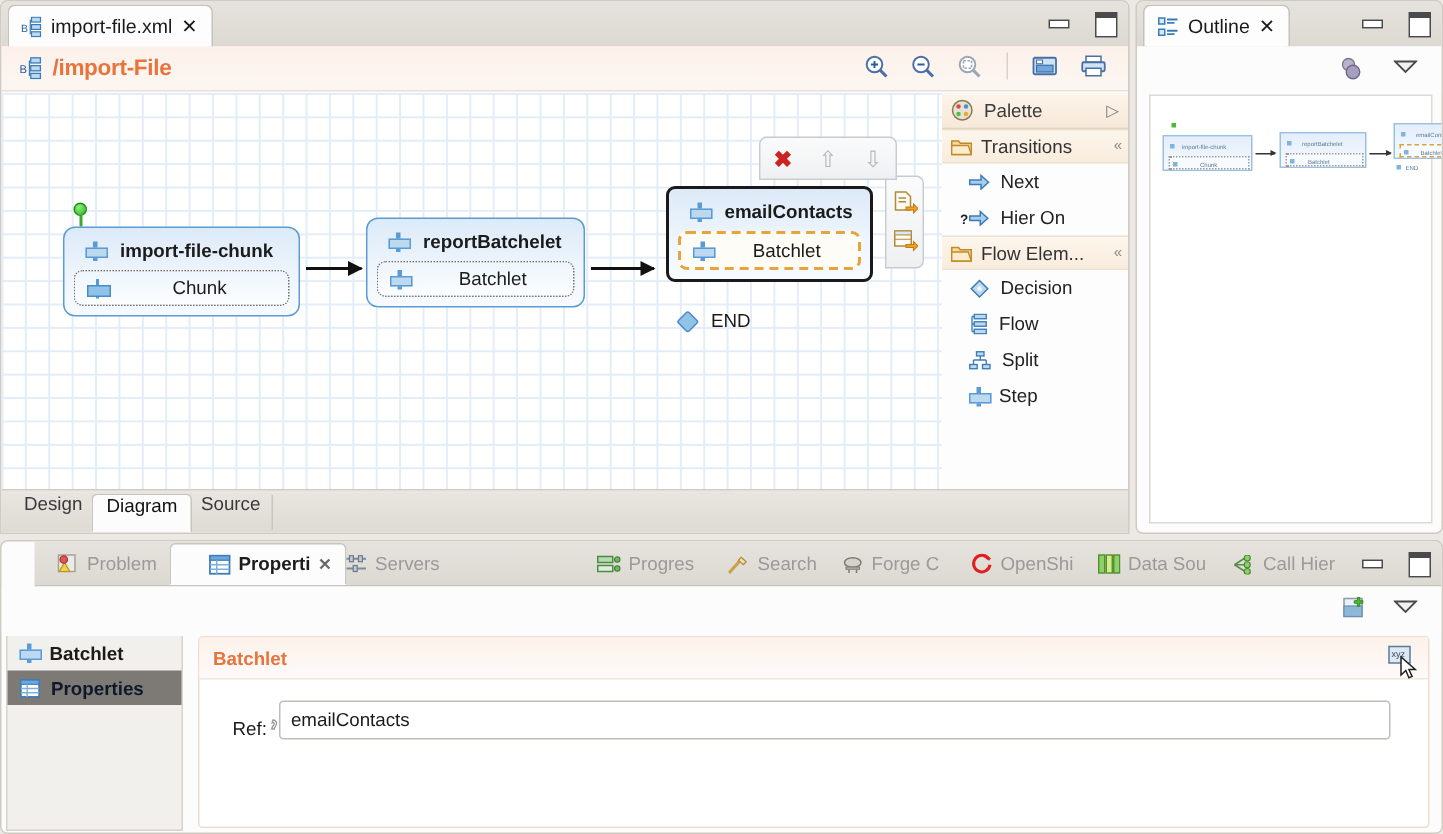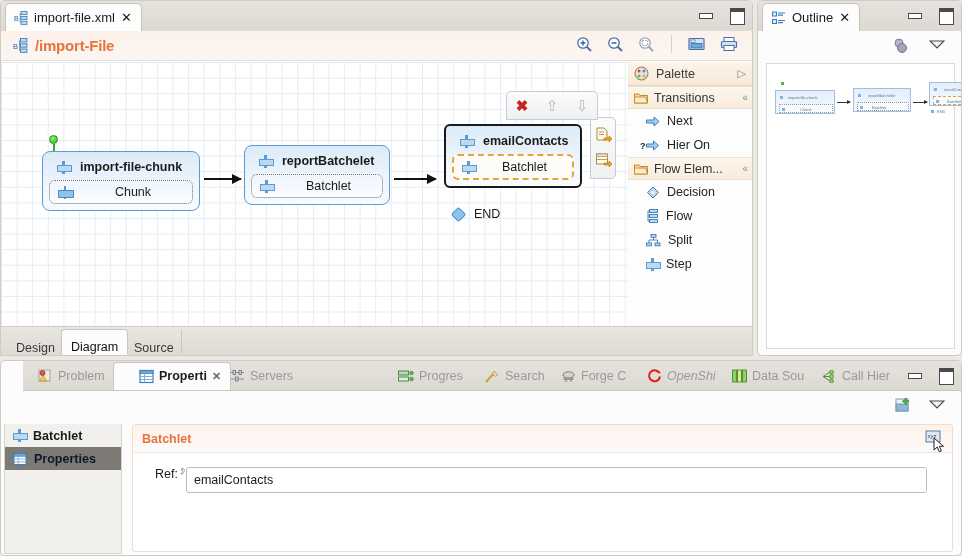--- a/index.html
+++ b/index.html
@@ -180,21 +180,21 @@
     height: 24px; padding-left: 18px; font-size: 12.5px; color: #222;
   }
 
   
   #editor-bottom-tabs {
     position: absolute; left: 0; bottom: 0; width: 753px; height: 29px;
     background: linear-gradient(#e9e6e1,#dedad4);
     border-top: 1px solid #cfcac2;
   }
   .btab {
-    position: absolute; top: 2px; height: 26px; display:flex; align-items:flex-end;
+    position: absolute; top: 2px; height: 26px; display:flex; align-items:flex-start;
     padding: 0 9px; font-size: 12.5px; color: #3a3a3a;
   }
   .btab.active { background:#fcfcfc; border:1px solid #c9c4bc; border-bottom-color:#fcfcfc;
                  border-radius:4px 4px 0 0; color:#111; font-weight:normal; }
 
   
   #outline { left: 757px; top: 0; width: 205px; height: 356px; background:#fcfcfc;
              border:1px solid #cfcac2; border-radius:5px; overflow:hidden; }
   #outline-tabstrip { height: 30px; background: linear-gradient(#e6e3de,#dcd8d2); position:relative; }
   #outline-tab {
@@ -237,21 +237,21 @@
   #props-form {
     position:absolute; left:131px; top:63px; right:8px; height:128px;
     background:#fff; border:1px solid #f0dcd0; border-radius:3px;
   }
   #props-form-header {
     height:28px; background:linear-gradient(#fdf2ea,#fdfafa);
     border-bottom:1px solid #f5e6dc; display:flex; align-items:center; padding-left:9px;
     position:relative;
   }
   #props-form-title { color:#e8743b; font-weight:bold; font-size:12.5px; }
-  #props-row { display:flex; align-items:flex-start; gap:0; padding:14px 0 0 22px; }
+  #props-row { display:flex; align-items:flex-end; gap:0; padding:14px 0 0 22px; }
   #props-label { font-size:12.5px; color:#1b1b1b; }
   #props-input {
     width:741px; height:26px; border:1px solid #bfbdba; border-radius:3px;
     background:#fff; font-family:"Liberation Sans", sans-serif; font-size:12.5px;
     color:#1b1b1b; padding:0 7px;
   }
 
   
   svg { display:block; }
 </style>
@@ -664,21 +664,21 @@
           <svg width="15" height="14" viewBox="0 0 15 14">
             <ellipse cx="7.5" cy="6" rx="5.5" ry="3.2" fill="#d5d3cd" stroke="#7d7a72" stroke-width="1"></ellipse>
             <path d="M3 9 h9 v1.5 h-9 z" fill="#b8b5ad" stroke="#7d7a72" stroke-width="0.7"></path>
             <line x1="5" y1="11" x2="5" y2="13" stroke="#7d7a72" stroke-width="1"></line>
             <line x1="10" y1="11" x2="10" y2="13" stroke="#7d7a72" stroke-width="1"></line>
           </svg>
         </span>
         <span>Forge C</span>
       </div>
 
-      <div class="tab" style="left:615px;font-style:italic;">
+      <div class="tab" style="left:615px;">
         <span>
           <svg width="15" height="15" viewBox="0 0 15 15">
             <path d="M12 3.5 A5.5 5.5 0 1 0 13 7.5" fill="none" stroke="#e02020" stroke-width="2"></path>
             <line x1="9.5" y1="1.5" x2="13" y2="4" stroke="#e02020" stroke-width="2"></line>
           </svg>
         </span>
         <span>OpenShi</span>
       </div>
 
       <div class="tab" style="left:790px;">

